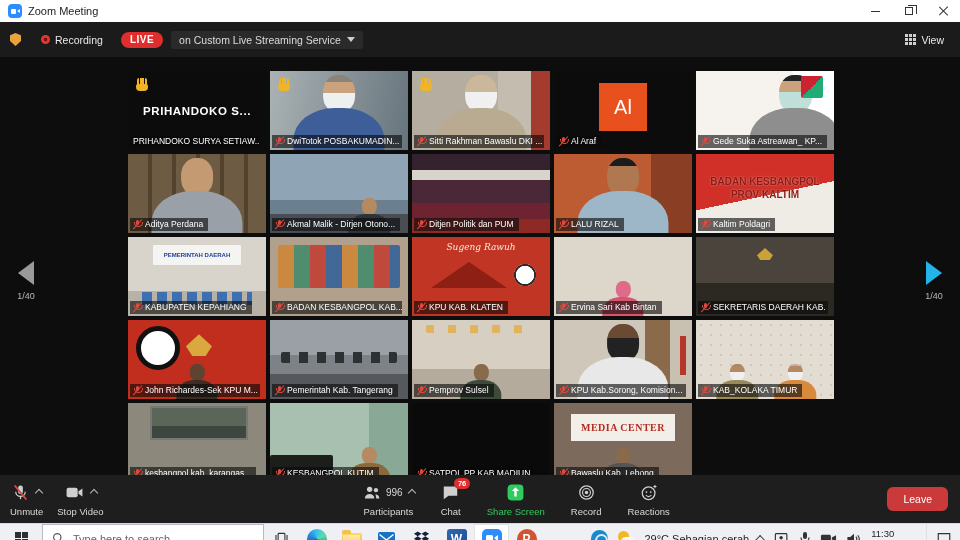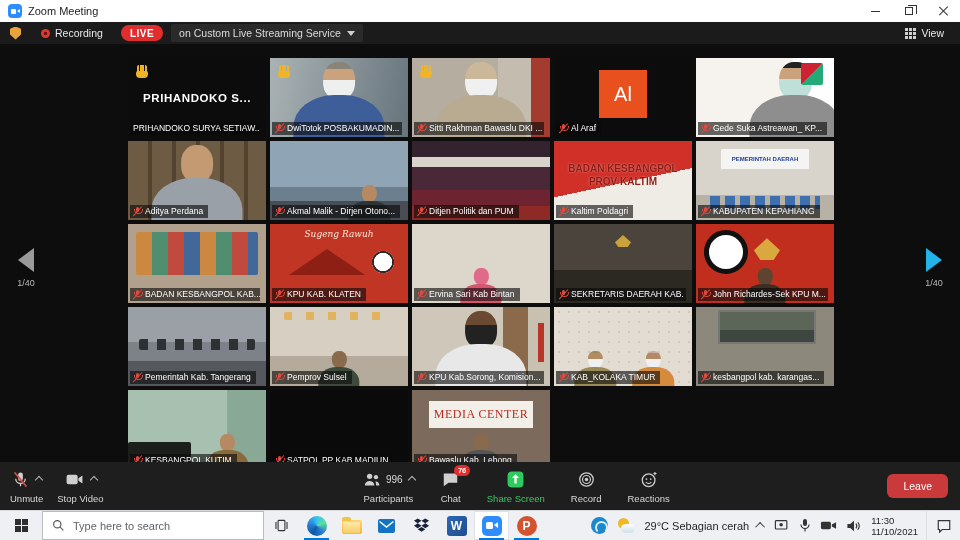--- a/index.html
+++ b/index.html
@@ -15,21 +15,21 @@
   .win-ctrls { margin-left:auto; display:flex; height:100%; }
   .win-btn { width:34px; height:100%; display:flex; align-items:center; justify-content:center; position:relative; }
   .glyph-min { width:9px; height:1px; background:#333; }
   .glyph-max { width:8px; height:8px; border:1px solid #333; position:relative; background:#fff; }
   .glyph-max::before { content:''; position:absolute; left:1.5px; top:-3px; width:8px; height:8px; border:1px solid #333; border-bottom:none; border-left:none; }
   .glyph-close { width:10px; height:10px; position:relative; }
   .glyph-close::before,.glyph-close::after { content:''; position:absolute; left:4.5px; top:-1px; width:1.2px; height:12px; background:#333; }
   .glyph-close::before { transform:rotate(45deg); } .glyph-close::after { transform:rotate(-45deg); }
 
   
-  .infobar { height:22px; background:#1b1b1b; display:flex; align-items:center; padding:0 10px; flex:none; gap:8px; }
+  .infobar { height:35px; background:#1b1b1b; display:flex; align-items:center; padding:0 10px; flex:none; gap:8px; }
   .shield { width:11px; height:13px; background:#e8a33d; clip-path:polygon(50% 0,100% 18%,100% 62%,50% 100%,0 62%,0 18%); flex:none; }
   .rec-group { display:flex; align-items:center; gap:5px; margin-left:12px; }
   .rec-dot { width:9px; height:9px; border-radius:50%; background:radial-gradient(circle at 50% 50%, #7a1010 0 30%, #e03a2f 32%); }
   .rec-label { color:#e8e8e8; font-size:10.5px; }
   .live-badge { background:#e02d2d; color:#fff; font-size:10px; font-weight:bold; padding:2.5px 9px; border-radius:8px; margin-left:10px; letter-spacing:.5px; }
   .stream-group { display:flex; align-items:center; gap:6px; background:#2a2a2a; padding:3px 8px; border-radius:2px; }
   .stream-label { color:#dcdcdc; font-size:10.5px; }
   .caret-down { width:0; height:0; border-left:4px solid transparent; border-right:4px solid transparent; border-top:5px solid #cfcfcf; }
   .view-btn { margin-left:auto; display:flex; align-items:center; gap:5px; color:#e8e8e8; font-size:10.5px; padding:2px 6px; }
   .grid-ic { width:11px; height:11px; background:
@@ -110,21 +110,21 @@
   .sc-r4c4::before { content:''; position:absolute; top:6%; left:10%; width:80%; height:10%; background:repeating-linear-gradient(90deg,#e2b35e 0 8px, rgba(0,0,0,0) 8px 22px); border-radius:2px; }
   .sc-r4c5 { background:linear-gradient(90deg,#cfc8ba 0 66%,#8a6a4a 66% 84%,#c8c0b0 84%); }
   .sc-r4c5::after { content:''; position:absolute; right:4%; top:20%; width:6px; height:50%; background:#b8352a; }
   .sc-r5c1 { background:#e3dcd2; background-image:radial-gradient(#d2c8ba 1px, rgba(0,0,0,0) 1.2px); background-size:10px 10px; }
   .sc-r5c2 { background:linear-gradient(180deg,#8d887c 0 100%); }
   .sc-r5c2::before { content:''; position:absolute; top:4%; left:16%; width:68%; height:38%; background:linear-gradient(180deg,#5c6658 0 60%,#3e4640 60%); border:2px solid #777; }
   .sc-r5c3 { background:linear-gradient(90deg,#a8c0b0 0 72%,#8aa896 72%); }
   .sc-r5c3::after { content:''; position:absolute; left:0; bottom:0; width:46%; height:34%; background:#1c1e1c; border-radius:2px 2px 0 0; }
   .sc-r5c4 { background:#0a0a0a; }
   .sc-r5c5 { background:linear-gradient(180deg,#7c6a5c 0 100%); }
-  .banner-media { position:absolute; top:14%; left:12%; width:76%; height:34%; background:#f2efe8; color:#b82a20; font-weight:normal; font-size:12px; letter-spacing:.5px; display:flex; align-items:center; justify-content:center; font-family:"Liberation Serif", serif; }
+  .banner-media { position:absolute; top:14%; left:12%; width:76%; height:34%; background:#f2efe8; color:#b82a20; font-weight:bold; font-size:10px; letter-spacing:.5px; display:flex; align-items:center; justify-content:center; font-family:"Liberation Serif", serif; }
 
   
   .pg { position:absolute; width:40px; text-align:center; }
   .pg-left { left:6px; top:204px; } .pg-right { right:6px; top:204px; }
   .tri-left { width:0; height:0; border-top:12px solid transparent; border-bottom:12px solid transparent; border-right:16px solid #9a9a9a; margin:0 auto; }
   .tri-right { width:0; height:0; border-top:12px solid transparent; border-bottom:12px solid transparent; border-left:16px solid #23b3e8; margin:0 auto; }
   .pg-label { color:#b8b8b8; font-size:9px; margin-top:6px; }
 
   
   .toolbar { height:48px; background:#1e1e1e; position:relative; flex:none; display:flex; align-items:center; }
@@ -298,20 +298,31 @@
       <div class="tile">
         <div class="scene sc-r2c4"></div>
         <div class="nametag">
           <span class="mic">
               <i></i>
             </span>
           <span class="nm">Ditjen Politik dan PUM</span>
         </div>
       </div>
 
+      <div class="tile">
+        <div class="scene sc-r2c5">
+          <div class="person p-big" style="--head:linear-gradient(180deg,#1c1c1c 22%,#b07850 22%);--shirt:#9db6c8"></div>
+        </div>
+        <div class="nametag">
+          <span class="mic">
+              <i></i>
+            </span>
+          <span class="nm">LALU RIZAL</span>
+        </div>
+      </div>
 
       <div class="tile">
         <div class="scene sc-r3c1">
           <div class="flag-text">
             <div>BADAN KESBANGPOL</div>
             <div>PROV KALTIM</div>
           </div>
         </div>
         <div class="nametag">
           <span class="mic">

